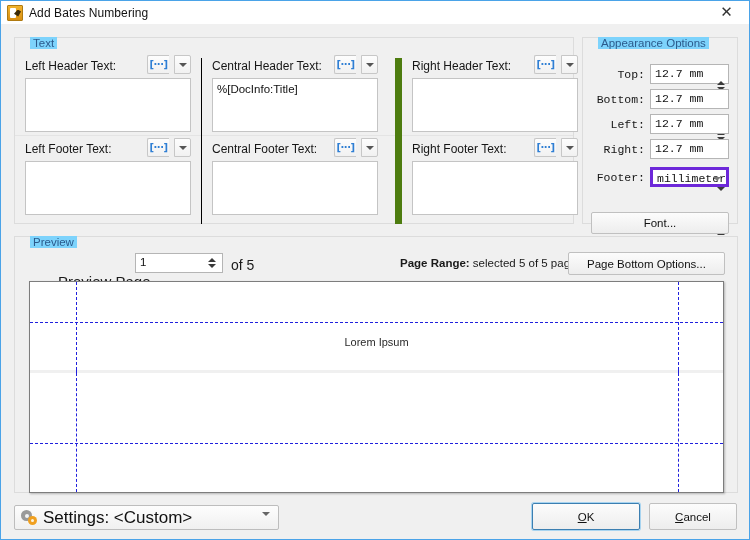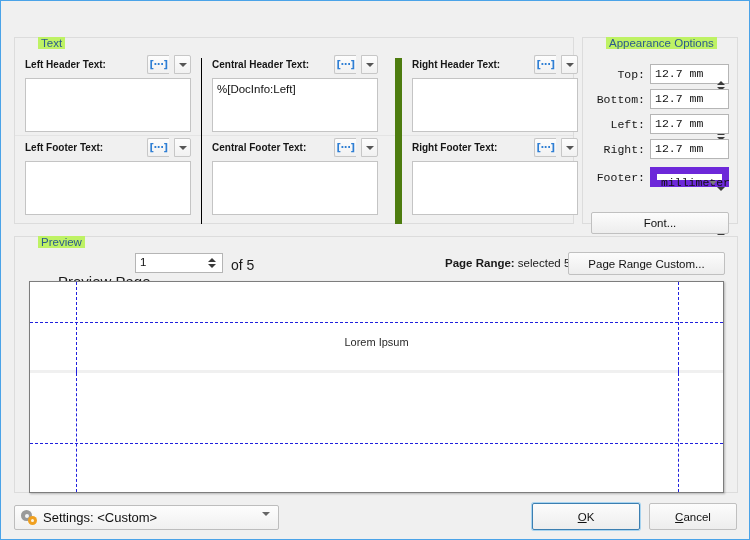--- a/index.html
+++ b/index.html
@@ -49,41 +49,40 @@
   
   .content{position:absolute;left:0;top:23px;right:0;bottom:0;background:#f0f0f0;}
   
   .group{
     position:absolute;
     border:1px solid #dcdcdc;
     background:#f0f0f0;
     box-sizing:border-box;
   }
   .group > .group-title{
-    position:absolute;left:23px;top:-1px;
+    position:absolute;left:15px;top:-1px;
     font-size:11.5px;color:#2b5a8c;
-    background:#bef264;padding:0 3px;
+    background:#7dd3fc;padding:0 3px;
   }
   .group-inner{position:absolute;left:0;top:14px;right:0;bottom:0;}
   #text-group{left:13px;top:13px;width:560px;height:187px;}
   #appearance-group{left:581px;top:13px;width:156px;height:187px;}
   #preview-group{left:13px;top:212px;width:724px;height:257px;}
   
   .tf-col{position:absolute;top:6px;width:186px;height:166px;}
   .tf-col.c1{left:0;}
   .tf-col.c2{left:186px;border-left:1px solid #000000;}
   .tf-col.c3{left:380px;border-left:7px solid #4d7c0f;}
   .tf-cell{position:absolute;left:10px;width:166px;height:80px;}
   .tf-cell.r1{top:0;}
   .tf-cell.r2{top:83px;}
   .tf-rowdiv{position:absolute;left:0;right:0;top:83px;height:1px;background:#e4e4e4;}
   .tf-label{
-    position:absolute;left:0;top:1px;font-size:10px;color:#161616;
+    position:absolute;left:0;top:1px;font-size:12px;color:#161616;
     white-space:nowrap;
-    font-weight:bold;
   }
   .macro-btn{
     position:absolute;right:22px;top:-3px;width:22px;height:19px;
     border:1px solid #c7c7c7;border-right:none;border-radius:2px 0 0 2px;
     background:linear-gradient(#fdfdfd,#f1f1f1);
     display:flex;align-items:center;justify-content:center;
     box-sizing:border-box;
   }
   .macro-glyph{
     font-size:10px;color:#2f7fd4;font-weight:bold;line-height:1;
@@ -120,41 +119,41 @@
   }
   .spin{
     position:absolute;right:4px;top:2px;width:10px;height:15px;
     display:flex;flex-direction:column;justify-content:center;align-items:center;gap:2px;
   }
   .spin i{display:block;width:0;height:0;border-left:4px solid transparent;border-right:4px solid transparent;}
   .spin i.up{border-bottom:4px solid #3a3a3a;}
   .spin i.dn{border-top:4px solid #3a3a3a;}
   .ao-select{
     position:absolute;left:67px;width:79px;height:20px;box-sizing:border-box;
-    border:7px solid #6d28d9;background:#fff;
+    border:3px solid #6d28d9;background:#fff;
     font-size:11.5px;color:#111;padding:2px 4px;
   }
   .ao-select .caret-dn{position:absolute;right:5px;top:7px;border-top-color:#7a7a7a;}
   .btn{
     box-sizing:border-box;
     border:1px solid #c0c0c0;border-radius:2px;
     background:linear-gradient(#fcfcfc,#ededed);
     font-size:11.5px;color:#111;
     display:flex;align-items:center;justify-content:center;
   }
   #font-btn{position:absolute;left:8px;top:160px;width:138px;height:22px;}
   
   #preview-page-label{position:absolute;left:43px;top:22px;font-size:15px;}
   #preview-page-field{
     position:absolute;left:120px;top:2px;width:88px;height:20px;box-sizing:border-box;
     border:1px solid #b5b5b5;background:#fff;font-size:11.5px;padding:2px 4px;color:#111;
   }
   #preview-of{position:absolute;left:216px;top:6px;font-size:14px;}
   #page-range-info{position:absolute;left:385px;top:6px;font-size:11.5px;white-space:nowrap;}
-  #page-range-info b{font-weight:bold;margin-left:45px;}
+  #page-range-info b{font-weight:bold;}
   #page-range-btn{position:absolute;left:553px;top:1px;width:157px;height:23px;}
   
   #page-preview{
     position:absolute;left:14px;top:30px;width:695px;height:212px;
     box-sizing:border-box;
     border:1px solid #7d7d7d;
     background:#ef4444;
     overflow:hidden;
     box-shadow:1px 1px 2px rgba(0,0,0,.25);
   }
@@ -188,36 +187,41 @@
     left:0;top:0;width:11px;height:11px;
     background:#9a9a9a;
     box-shadow:0 0 0 2px rgba(154,154,154,.0);
   }
   .gear.big::after{content:"";position:absolute;left:3.5px;top:3.5px;width:4px;height:4px;background:#f4f4f4;border-radius:50%;}
   .gear.small{
     left:7px;top:6px;width:9px;height:9px;
     background:#f0a020;
   }
   .gear.small::after{content:"";position:absolute;left:3px;top:3px;width:3px;height:3px;background:#fdf3e0;border-radius:50%;}
-  #settings-text{margin-left:5px;font-size:13px;color:#111;}
+  #settings-text{margin-left:5px;font-size:17px;color:#111;}
   #settings-arrow{position:absolute;right:8px;top:10px;}
   #settings-arrow .caret-dn{border-top-color:#666;}
   #ok-btn{
     position:absolute;left:531px;top:479px;width:108px;height:27px;
     border:1px solid #3c7fb1;border-radius:2px;
     box-shadow:0 0 0 1px #a8d4f0;
   }
   #cancel-btn{position:absolute;left:648px;top:479px;width:88px;height:27px;}
   .accel{text-decoration:underline;}
 </style>
 </head>
 <body>
 
 <div class="window">
 
+  <div class="titlebar">
+    <div class="title-icon"></div>
+    <div class="title-text">Add Bates Numbering</div>
+    <div class="close-btn">✕</div>
+  </div>
 
   <div class="content">
 
     <div class="group" id="text-group">
       <div class="group-title">Text</div>
       <div class="group-inner">
         <div class="tf-rowdiv"></div>
 
         <div class="tf-col c1">
           <div class="tf-cell r1">
@@ -244,21 +248,21 @@
 
         <div class="tf-col c2">
           <div class="tf-cell r1">
             <div class="tf-label">Central Header Text:</div>
             <div class="macro-btn">
               <span class="macro-glyph">[···]</span>
             </div>
             <div class="macro-arrow">
               <span class="caret-dn"></span>
             </div>
-            <div class="textbox">%[DocInfo:Left]</div>
+            <div class="textbox">%[DocInfo:Title]</div>
           </div>
           <div class="tf-cell r2">
             <div class="tf-label">Central Footer Text:</div>
             <div class="macro-btn">
               <span class="macro-glyph">[···]</span>
             </div>
             <div class="macro-arrow">
               <span class="caret-dn"></span>
             </div>
             <div class="textbox"></div>
@@ -350,21 +354,21 @@
         <div id="preview-page-field">1</div>
         <div class="spin" style="left:192px;top:4px">
             <i class="up"></i>
             <i class="dn"></i>
           </div>
         <div id="preview-of">of 5</div>
 
         <div id="page-range-info">
           <b>Page Range:</b><span> selected 5 of 5 pages</span>
         </div>
-        <div class="btn" id="page-range-btn">Page Range Custom...</div>
+        <div class="btn" id="page-range-btn">Page Bottom Options...</div>
 
         <div id="page-preview">
           <div class="pv-sheet top">
             <div class="vline" style="left:46px"></div>
             <div class="vline" style="left:648px"></div>
             <div class="hline" style="top:40px"></div>
             <div id="lorem">Lorem Ipsum</div>
           </div>
           <div class="pv-gap">
             <div class="gapline" style="left:46px"></div>

